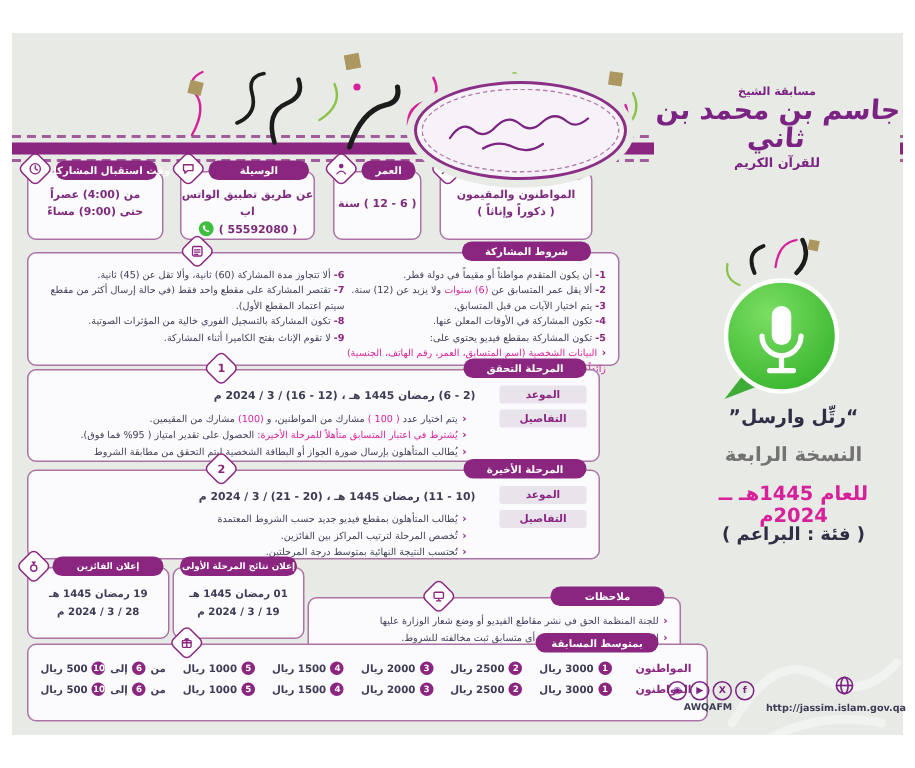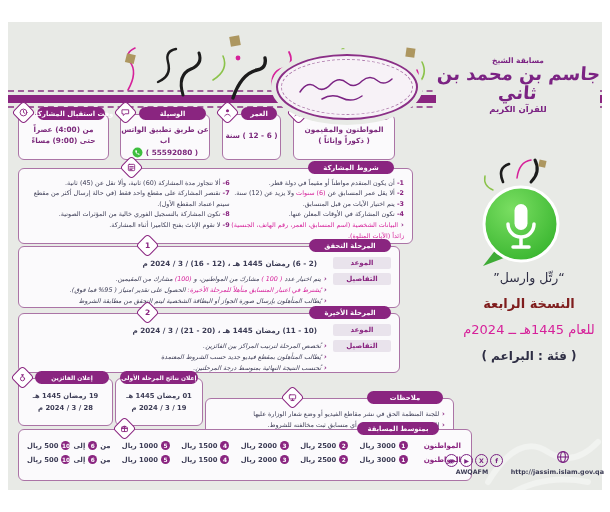--- a/index.html
+++ b/index.html
@@ -54,28 +54,28 @@
   .cnum{color:#8a2580;font-weight:bold;}
   .hl{color:#d6219a;}
   .citem.sub::before,.bullet::before{content:"‹";color:#8a2580;font-weight:bold;margin-left:3px;font-size:7px;}
 
   
   .srow{display:flex;align-items:flex-start;padding:0 8px;}
   .srow.first{padding-top:10px;}
   .pill{background:#e9e3ec;color:#8a2580;font-weight:bold;font-size:7px;border-radius:2px;
         text-align:center;padding:2px 0;width:58px;flex:none;}
   .sval{font-size:7.2px;font-weight:bold;color:#3c3c55;margin-right:16px;padding-top:2px;}
-  .sdetails{margin-right:6px;padding-top:1px;font-style:italic;}
+  .sdetails{margin-right:22px;padding-top:1px;}
   .bullet{font-size:6.4px;color:#3c3c55;line-height:1.6;}
 
   
   .rc{position:absolute;left:447px;width:148px;text-align:center;z-index:2;}
-  .slogan{top:248px;font-size:12.5px;font-weight:normal;color:#2e2e44;}
-  .edition{top:274px;font-size:13px;font-weight:bold;color:#7f1d1d;}
-  .year{top:300px;font-size:13px;font-weight:normal;color:#d6219a;}
+  .slogan{top:248px;font-size:12.5px;font-weight:bold;color:#2e2e44;}
+  .edition{top:274px;font-size:13px;font-weight:bold;color:#737373;}
+  .year{top:300px;font-size:13px;font-weight:bold;color:#d6219a;}
   .category{top:327px;font-size:12px;font-weight:bold;color:#2e2e44;}
 
   
   .nbody{padding:10px 8px 0 4px;}
   .abody{padding-top:11px;text-align:center;font-size:6.8px;font-weight:bold;color:#3c3c55;line-height:1.8;}
   .ann .banner{left:4px;right:4px;font-size:5.9px;}
 
   
   .prow{display:flex;align-items:center;justify-content:space-between;padding:0 10px 0 8px;}
   .prow.r1{margin-top:11px;}
@@ -212,20 +212,21 @@
           <path d="M3,4 h4 M3,5.7 h4 M3,7.3 h2.5"></path>
         </svg>
       </div>
       <div class="banner" style="right:18px;width:78px">شروط المشاركة</div>
       <div class="cond-cols">
         <div class="ccol r">
           <div class="citem"><span class="cnum">1-</span> <span>أن يكون المتقدم مواطناً أو مقيماً في دولة قطر.</span></div>
           <div class="citem"><span class="cnum">2-</span> <span>ألا يقل عمر المتسابق عن </span><span class="hl">(6) سنوات</span><span> ولا يزيد عن (12) سنة.</span></div>
           <div class="citem"><span class="cnum">3-</span> <span>يتم اختيار الآيات من قبل المتسابق.</span></div>
           <div class="citem"><span class="cnum">4-</span> <span>تكون المشاركة في الأوقات المعلن عنها.</span></div>
+          <div class="citem"><span class="cnum">5-</span> <span>تكون المشاركة بمقطع فيديو يحتوي على:</span></div>
           <div class="citem sub hl">البيانات الشخصية (اسم المتسابق، العمر، رقم الهاتف، الجنسية) زائداً (الآيات المتلوة).</div>
         </div>
         <div class="ccol l">
           <div class="citem"><span class="cnum">6-</span> <span>ألا تتجاوز مدة المشاركة (60) ثانية، وألا تقل عن (45) ثانية.</span></div>
           <div class="citem"><span class="cnum">7-</span> <span>تقتصر المشاركة على مقطع واحد فقط (في حالة إرسال أكثر من مقطع سيتم اعتماد المقطع الأول).</span></div>
           <div class="citem"><span class="cnum">8-</span> <span>تكون المشاركة بالتسجيل الفوري خالية من المؤثرات الصوتية.</span></div>
           <div class="citem"><span class="cnum">9-</span> <span>لا تقوم الإناث بفتح الكاميرا أثناء المشاركة.</span></div>
         </div>
       </div>
     </div>
@@ -254,22 +255,22 @@
         <span class="bnum">2</span>
       </div>
       <div class="banner" style="right:8px;width:74px">المرحلة الأخيرة</div>
       <div class="srow first">
         <div class="pill">الموعد</div>
         <div class="sval">(10 - 11) رمضان 1445 هـ ، (20 - 21) / 3 / 2024 م</div>
       </div>
       <div class="srow" style="margin-top:4px">
         <div class="pill">التفاصيل</div>
         <div class="sdetails">
+          <div class="bullet"><span>يُطالب المتأهلون بمقطع فيديو جديد حسب الشروط المعتمدة</span></div>
           <div class="bullet"><span>تُخصص المرحلة لترتيب المراكز بين الفائزين.</span></div>
-          <div class="bullet"><span>يُطالب المتأهلون بمقطع فيديو جديد حسب الشروط المعتمدة</span></div>
           <div class="bullet"><span>تُحتسب النتيجة النهائية بمتوسط درجة المرحلتين.</span></div>
         </div>
       </div>
     </div>
 
     <svg class="confetti" style="left:465px;top:128px" width="96" height="120" viewBox="0 0 96 120">
       <defs>
         <radialGradient id="wg" cx="38%" cy="30%" r="80%">
           <stop offset="0%" stop-color="#7ade62"></stop>
             <stop offset="100%" stop-color="#35b32c"></stop>

